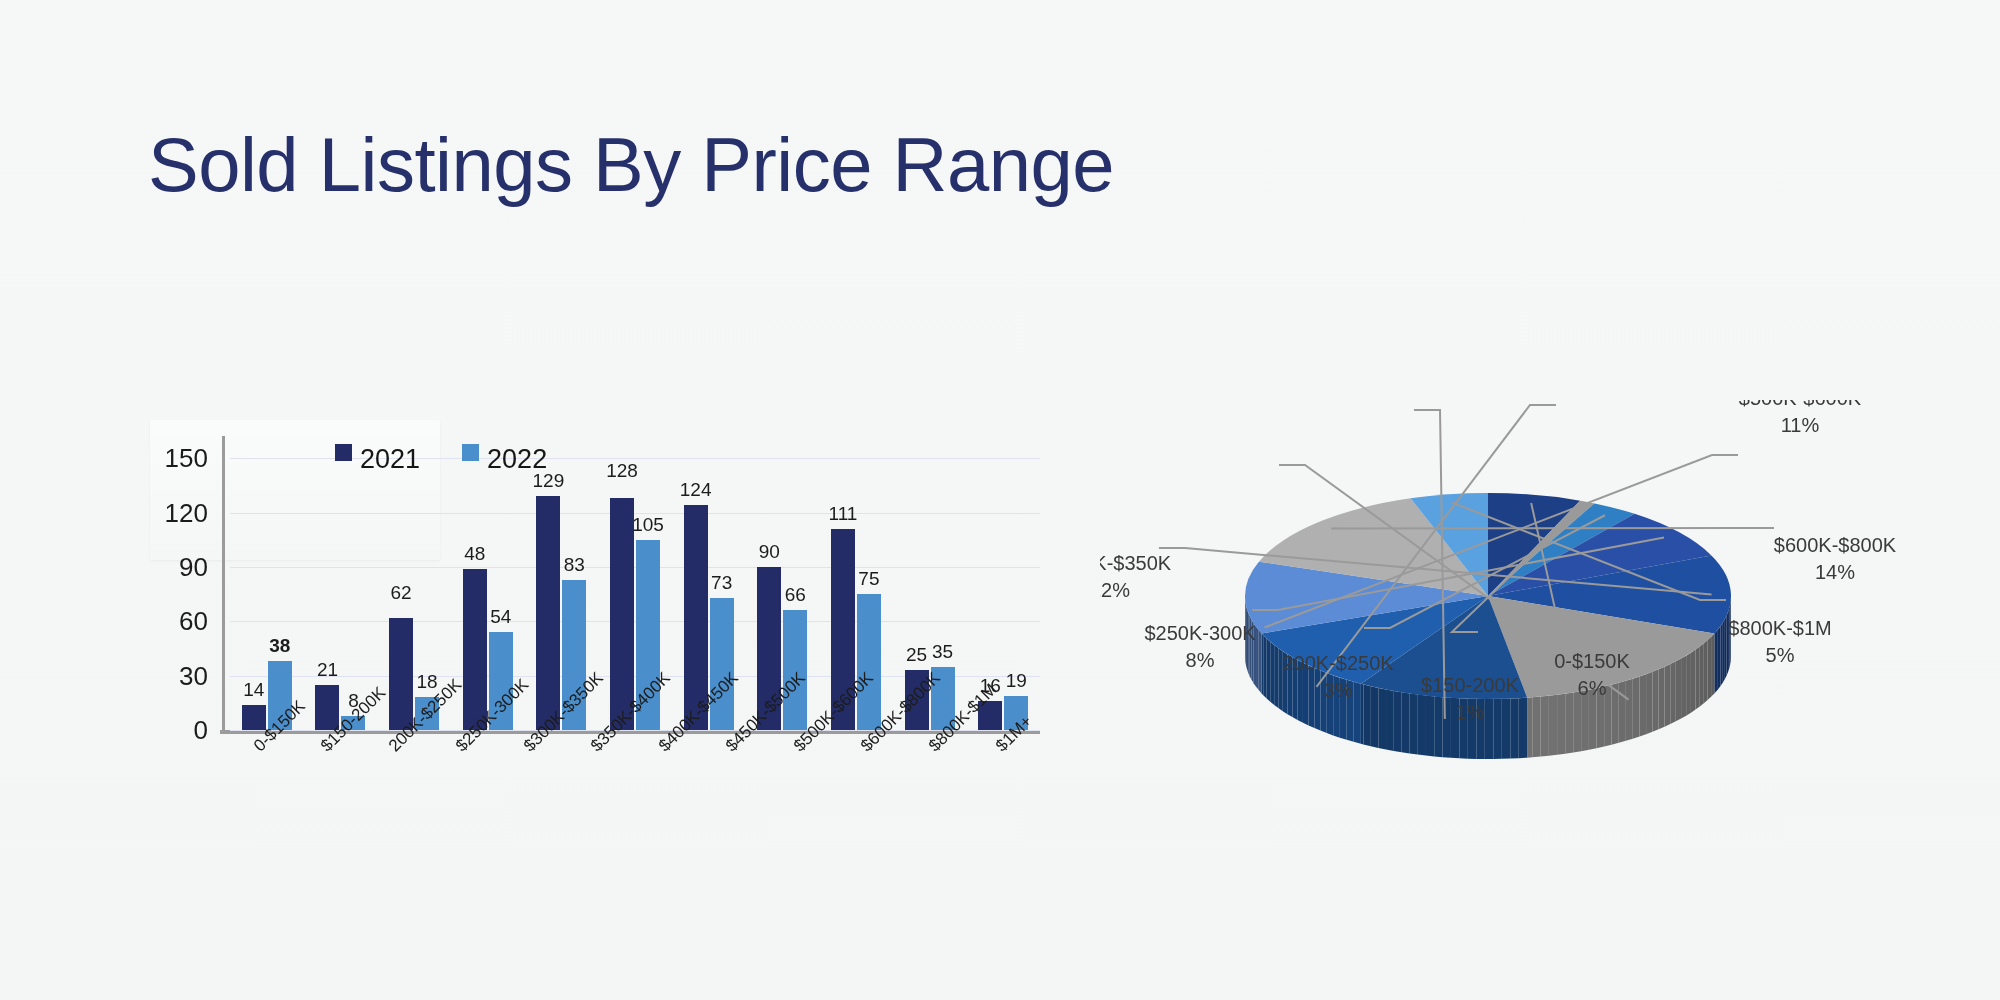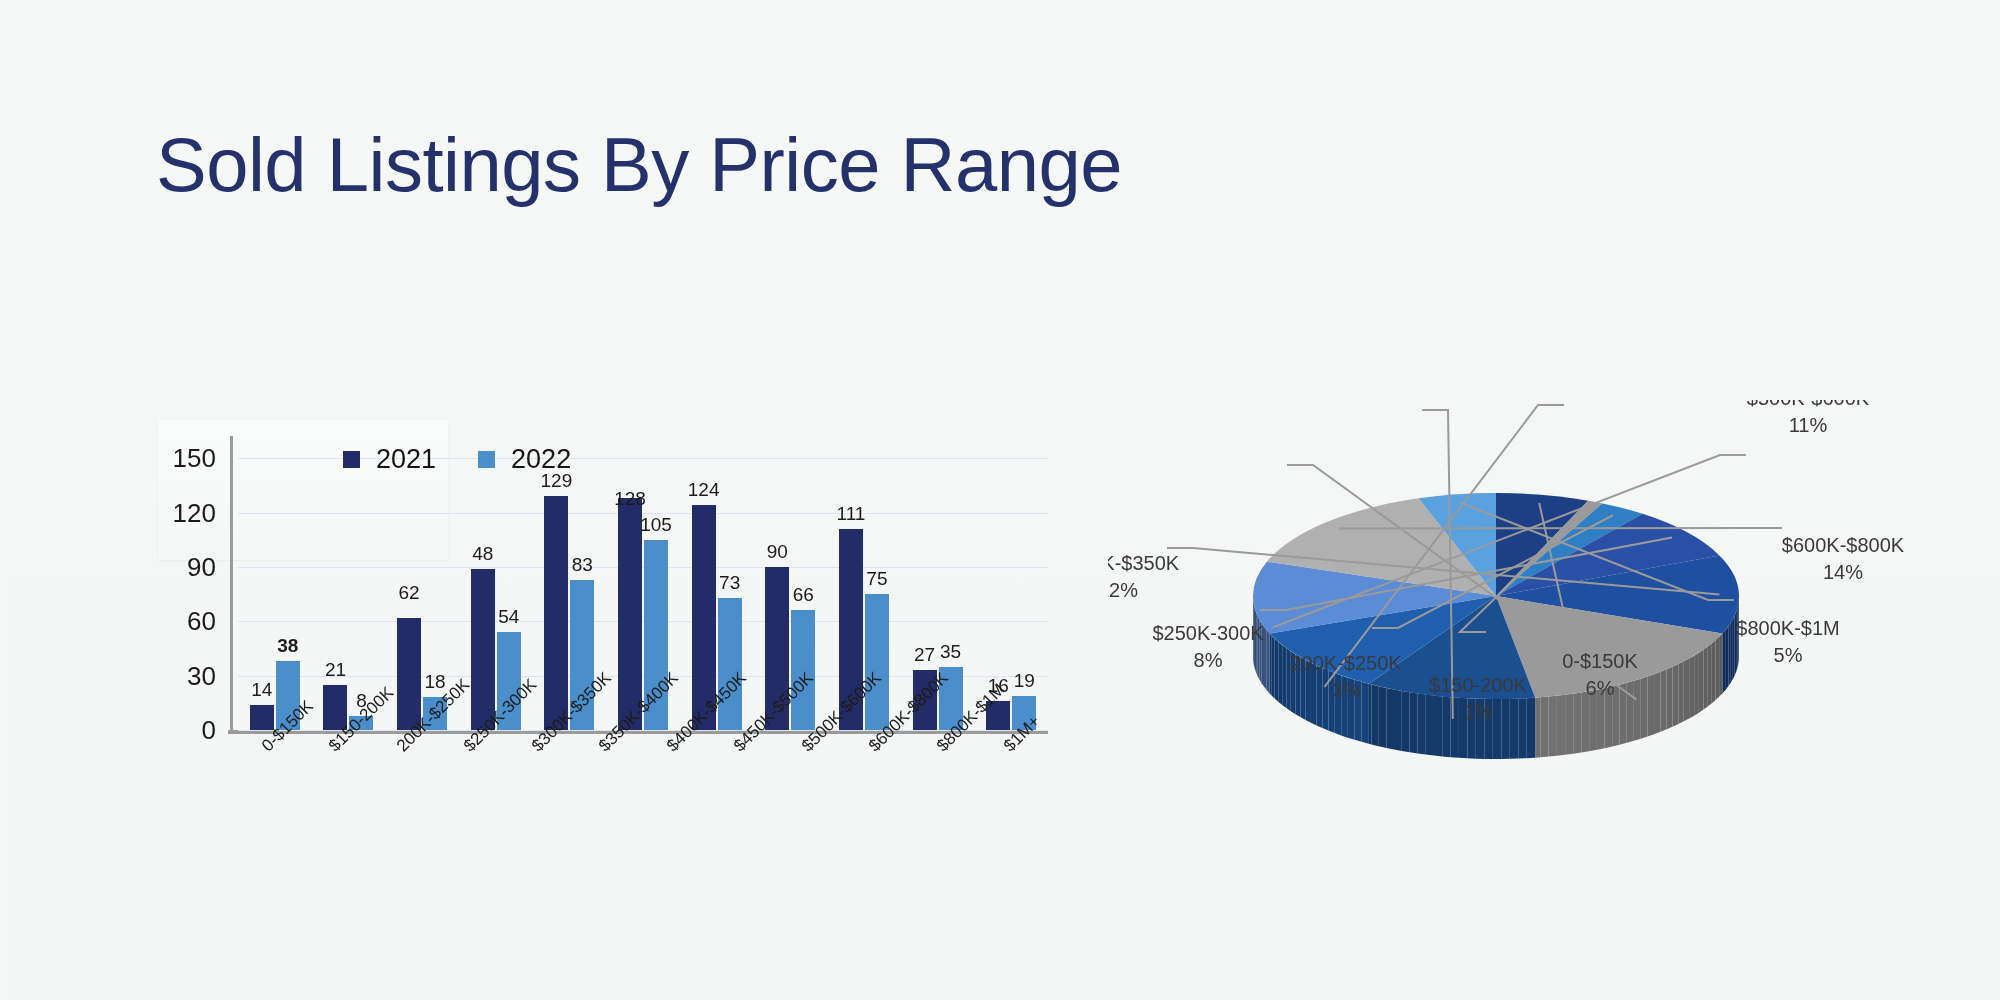--- a/index.html
+++ b/index.html
@@ -12,21 +12,20 @@
     height: 1000px;
     overflow: hidden;
     font-family: "Liberation Sans", sans-serif;
     position: relative;
   }
 
   #page {
     position: absolute;
     inset: 0;
     background: linear-gradient(180deg, #f6f7f7 0%, #f4f5f5 100%);
-    margin-left: 8px;
   }
 
   
   #header {
     position: absolute;
     left: 148px;
     top: 122px;
     width: 1400px;
   }
   #page-title {
@@ -174,22 +173,22 @@
     position: absolute;
     left: 185px;
     top: 24px;
     display: flex;
     gap: 42px;
     align-items: center;
     z-index: 3;
   }
   .legend-item {
     display: flex;
-    align-items: center;
-    gap: 16px;
+    align-items: flex-start;
+    gap: 8px;
   }
   .legend-swatch {
     width: 17px;
     height: 17px;
     display: block;
   }
   .legend-text {
     font-size: 27px;
     color: #161616;
   }
@@ -299,21 +298,21 @@
               <div class="bar-label" style="bottom: 237.812px;">129</div>
             </div>
             <div class="bar-wrap">
               <div class="bar y2022" style="height: 150.438px;"></div>
               <div class="bar-label" style="bottom: 154.438px;">83</div>
             </div>
           </div>
           <div class="bar-group">
             <div class="bar-wrap">
               <div class="bar y2021" style="height: 232px;"></div>
-              <div class="bar-label" style="bottom: 220px; text-align: right;">128</div>
+              <div class="bar-label" style="bottom: 248px; text-align: right;">128</div>
             </div>
             <div class="bar-wrap">
               <div class="bar y2022" style="height: 190.312px;"></div>
               <div class="bar-label" style="bottom: 194.312px;">105</div>
             </div>
           </div>
           <div class="bar-group">
             <div class="bar-wrap">
               <div class="bar y2021" style="height: 224.75px;"></div>
               <div class="bar-label" style="bottom: 228.75px;">124</div>
@@ -339,21 +338,21 @@
               <div class="bar-label" style="bottom: 205.188px;">111</div>
             </div>
             <div class="bar-wrap">
               <div class="bar y2022" style="height: 135.938px;"></div>
               <div class="bar-label" style="bottom: 139.938px;">75</div>
             </div>
           </div>
           <div class="bar-group">
             <div class="bar-wrap">
               <div class="bar y2021" style="height: 59.8125px;"></div>
-              <div class="bar-label" style="bottom: 63.8125px;">27</div>
+              <div class="bar-label" style="bottom: 63.8125px;">25</div>
             </div>
             <div class="bar-wrap">
               <div class="bar y2022" style="height: 63.4375px;"></div>
               <div class="bar-label" style="bottom: 67.4375px;">35</div>
             </div>
           </div>
           <div class="bar-group">
             <div class="bar-wrap">
               <div class="bar y2021" style="height: 29px;"></div>
               <div class="bar-label" style="bottom: 33px;">16</div>

